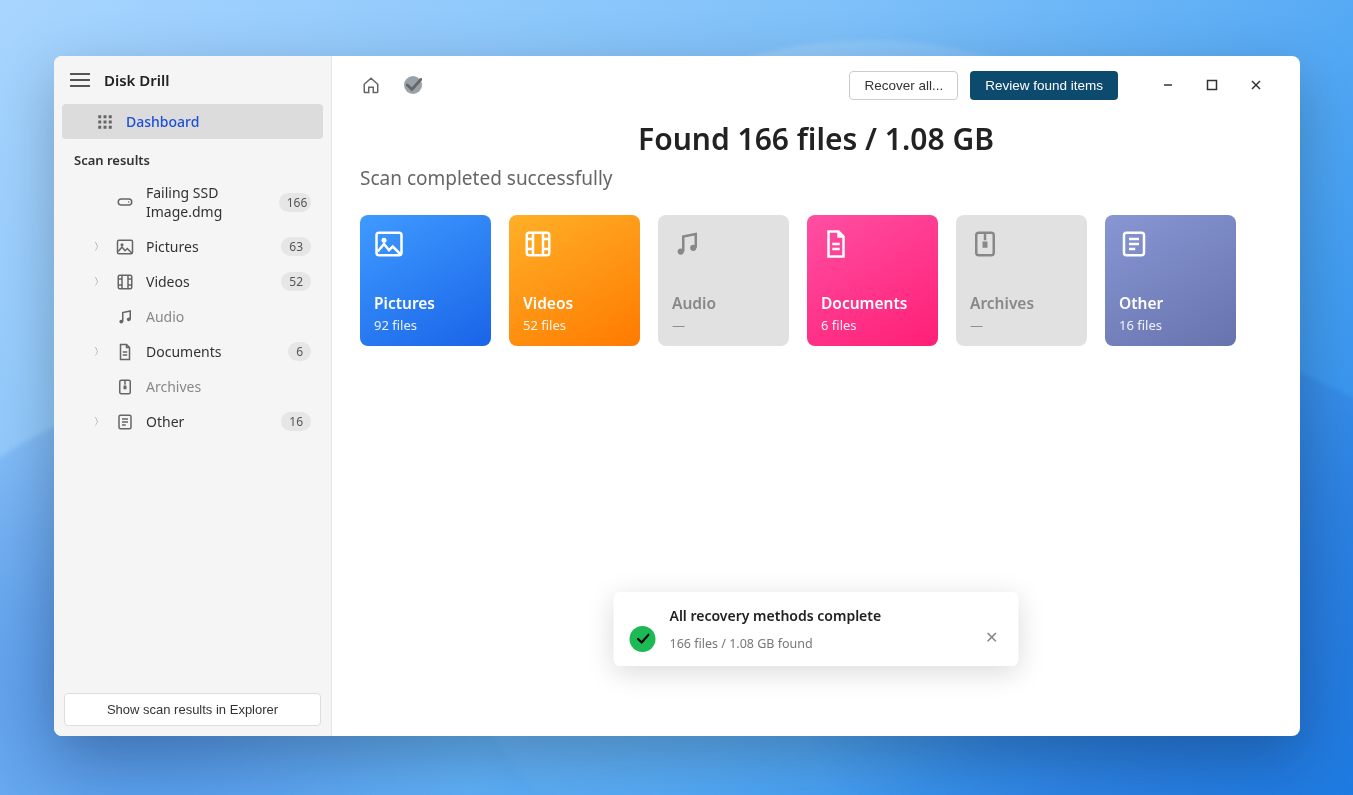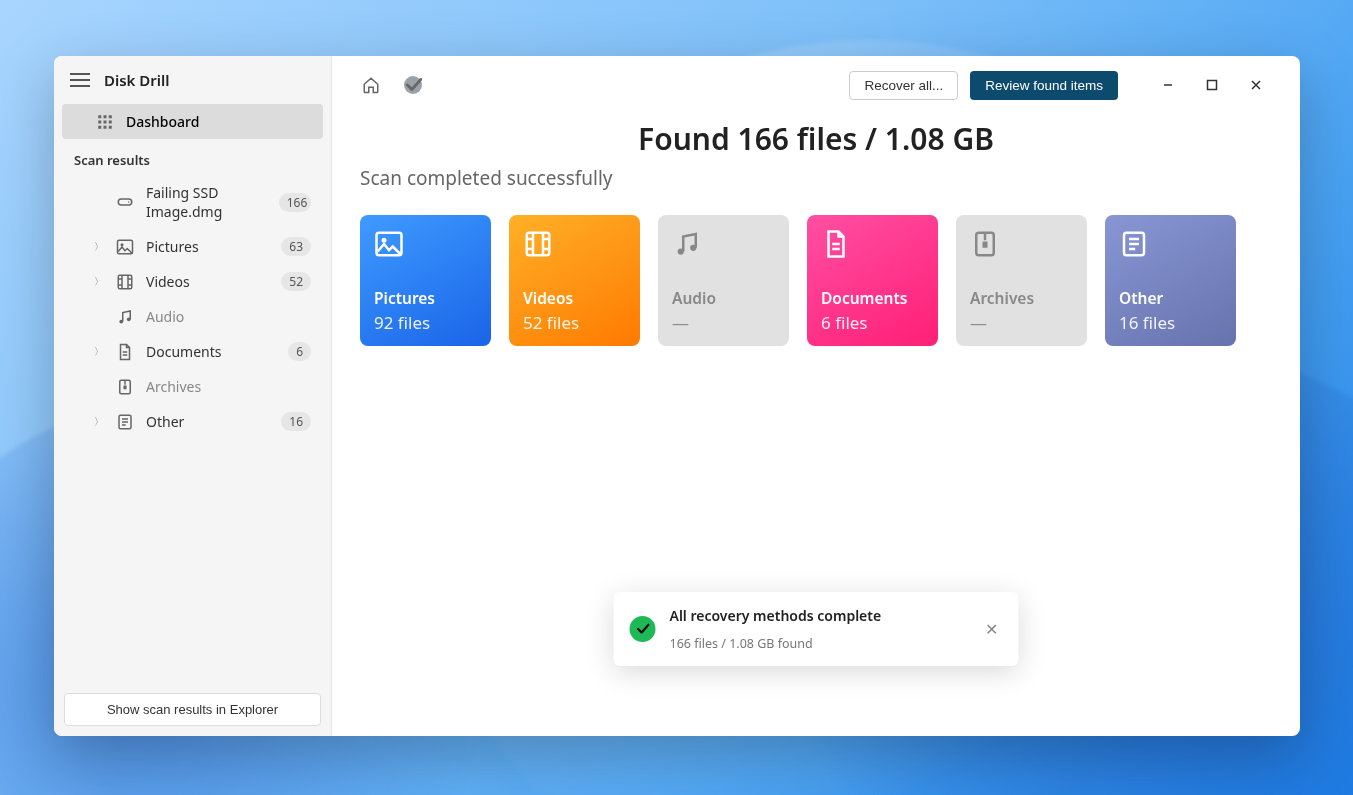--- a/index.html
+++ b/index.html
@@ -24,21 +24,21 @@
   .sidebar { width: 278px; background: #f5f5f5; border-right: 1px solid #e6e6e6; display: flex; flex-direction: column; }
   .sidebar-top { display: flex; align-items: center; gap: 14px; padding: 14px 16px 12px; }
   .hamburger { width: 20px; height: 14px; display: flex; flex-direction: column; justify-content: space-between; cursor: pointer; }
   .hamburger span { height: 2px; background: #555; }
   .app-title { font-size: 15px; font-weight: 600; color: #222; }
   .nav { padding: 2px 8px; flex: 1; overflow: auto; }
   .nav-item {
     display: flex; align-items: center; gap: 12px; padding: 8px 12px;
     border-radius: 4px; cursor: pointer; font-size: 14px; color: #333;
   }
-  .nav-item.active { background: #dcdcdc; color: #000000; font-weight: 500; text-align: center; }
+  .nav-item.active { background: #dcdcdc; color: #1d4ed8; font-weight: 500; text-align: center; }
   .nav-item.indent { padding-left: 32px; }
   .nav-section { font-size: 13px; font-weight: 600; color: #333; padding: 12px 12px 6px; }
   .nav-item .chev { width: 10px; color: #666; font-size: 10px; text-align: center; }
   .nav-item .chev.hidden { visibility: hidden; }
   .nav-item .nicon { width: 18px; height: 18px; display: flex; align-items: center; justify-content: center; color: #666; }
   .nav-item .nicon svg { width: 18px; height: 18px; }
   .nav-item.dim { color: #888; }
   .nav-item .badge {
     margin-left: auto; background: #e6e6e6; color: #555; border-radius: 10px;
     font-size: 12px; padding: 1px 8px; min-width: 22px; text-align: center;
@@ -73,30 +73,30 @@
 
   .cards { display: flex; gap: 18px; }
   .card {
     width: 131px; height: 131px; border-radius: 8px; padding: 14px 14px 12px;
     display: flex; flex-direction: column; color: #fff; cursor: pointer; position: relative;
   }
   .card.gray { background: #e1e1e1; color: #888; cursor: default; }
   .card .cicon { height: 38px; }
   .card .cicon svg { width: 30px; height: 30px; }
   .card .ct { font-size: 15.5px; font-weight: 600; margin-top: auto; }
-  .card .cs { font-size: 17px; opacity: .9; margin-top: 2px; }
+  .card .cs { font-size: 13px; opacity: .9; margin-top: 2px; }
   .c-blue { background: linear-gradient(150deg,#3f9bff 0%, #1a64e8 100%); }
   .c-orange { background: linear-gradient(150deg,#ffb028 0%, #ff7a00 100%); }
   .c-pink { background: linear-gradient(150deg,#ff4fa3 0%, #ff1f76 100%); }
   .c-slate { background: linear-gradient(150deg,#8896d4 0%, #6673ad 100%); }
 
   .toast {
     position: absolute; bottom: 70px; left: 50%; transform: translateX(-50%);
     width: 405px; background: #fff; border-radius: 6px; box-shadow: 0 6px 28px rgba(0,0,0,.15);
-    display: flex; align-items: center; padding: 14px 16px; gap: 14px;
+    display: flex; align-items: flex-end; padding: 14px 16px; gap: 14px;
   }
   .toast .tick { width: 26px; height: 26px; border-radius: 50%; background: #1db954; display:flex;align-items:center;justify-content:center; flex-shrink:0;}
   .toast .tick svg { width: 14px; height: 14px; stroke: #fff; }
   .toast .tbody .t1 { font-size: 14px; font-weight: 600; color: #222; }
   .toast .tbody .t2 { font-size: 12.5px; color: #777; margin-top: 10px; }
   .toast .tclose { margin-left: auto; color: #888; cursor: pointer; font-size: 16px; padding:4px;}
 </style>
 </head>
 <body>
 

